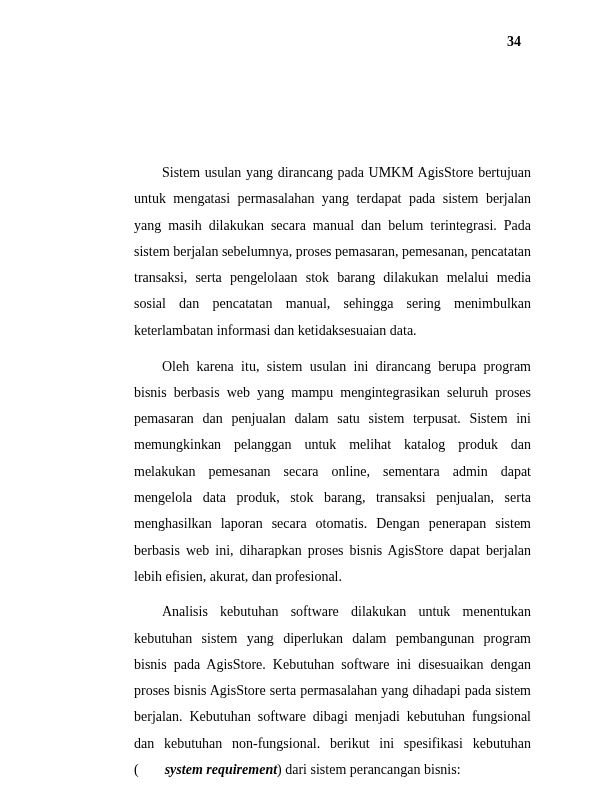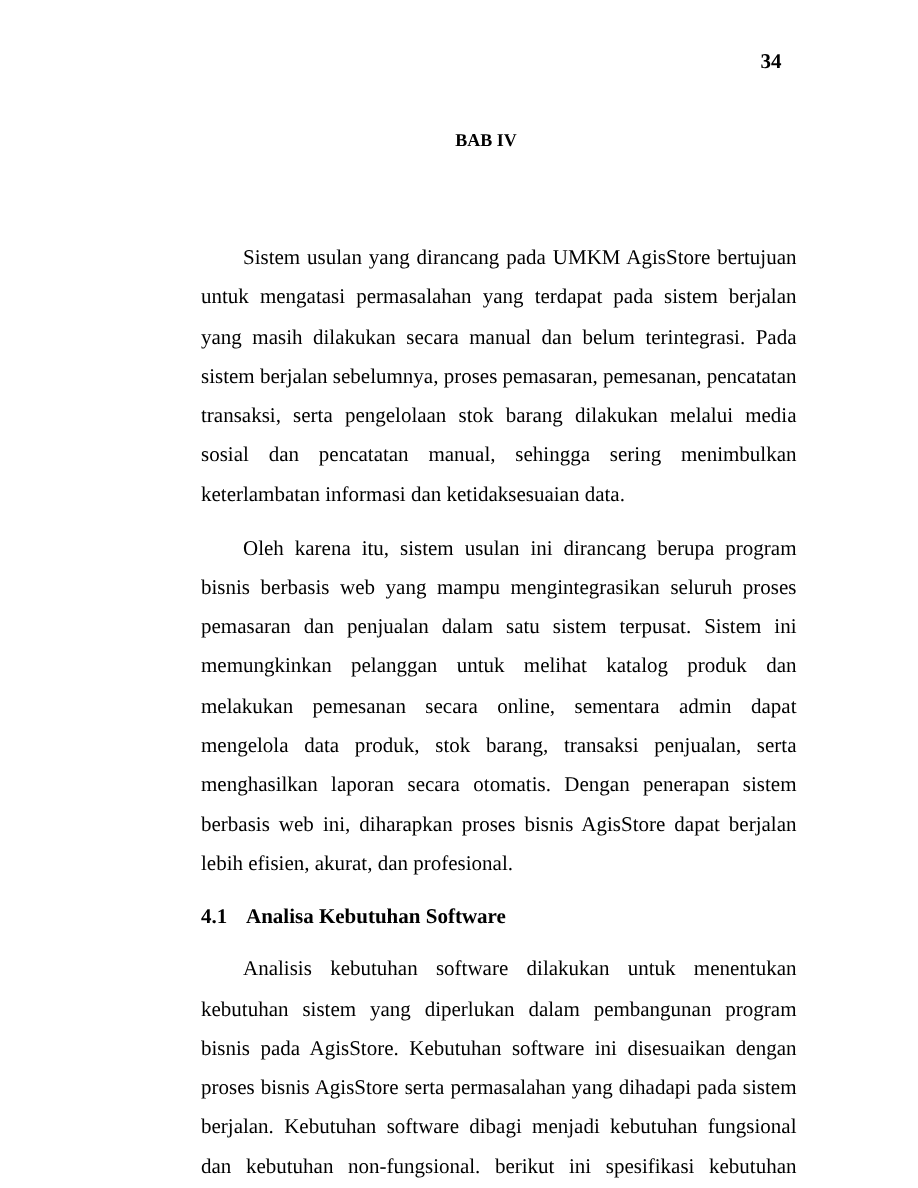--- a/index.html
+++ b/index.html
@@ -68,26 +68,22 @@
     }
     .bold { font-weight: normal; }
     .bi { font-weight: bold; font-style: italic; margin-left: 26px; }
   </style>
 </head>
 <body>
 
 <div class="page-number">34</div>
 
 <div class="chapter-title">
-  <div>BAB IV</div>
 </div>
 
 <div class="content">
   <p class="para">Sistem usulan yang dirancang pada UMKM AgisStore bertujuan untuk mengatasi permasalahan yang terdapat pada sistem berjalan yang masih dilakukan secara manual dan belum terintegrasi. Pada sistem berjalan sebelumnya, proses pemasaran, pemesanan, pencatatan transaksi, serta pengelolaan stok barang dilakukan melalui media sosial dan pencatatan manual, sehingga sering menimbulkan keterlambatan informasi dan ketidaksesuaian data.</p>
 
   <p class="para"><span>Oleh karena itu, sistem usulan ini dirancang berupa program bisnis berbasis web yang mampu mengintegrasikan seluruh proses pemasaran dan penjualan dalam satu sistem terpusat. Sistem ini memungkinkan pelanggan untuk melihat katalog produk dan melakukan pemesanan secara online, sementara admin dapat mengelola data produk, stok barang, transaksi penjualan, serta menghasilkan laporan secara otomatis. Dengan penerapan sistem berbasis web ini, diharapkan proses bisnis </span><span class="bold">AgisStore</span><span> dapat berjalan lebih efisien, akurat, dan profesional.</span></p>
 
-  <div class="section-heading">
-    <span class="num">4.1</span><span>Analisa Kebutuhan Software</span>
-  </div>
 
   <p class="para section-para"><span>Analisis kebutuhan software dilakukan untuk menentukan kebutuhan sistem yang diperlukan dalam pembangunan program bisnis pada AgisStore. Kebutuhan software ini disesuaikan dengan proses bisnis AgisStore serta permasalahan yang dihadapi pada sistem berjalan. Kebutuhan software dibagi menjadi kebutuhan fungsional dan kebutuhan non-fungsional. berikut ini spesifikasi kebutuhan (</span><span class="bi">system requirement</span><span>) dari sistem perancangan bisnis:</span></p>
 </div>
 
 </body></html>

